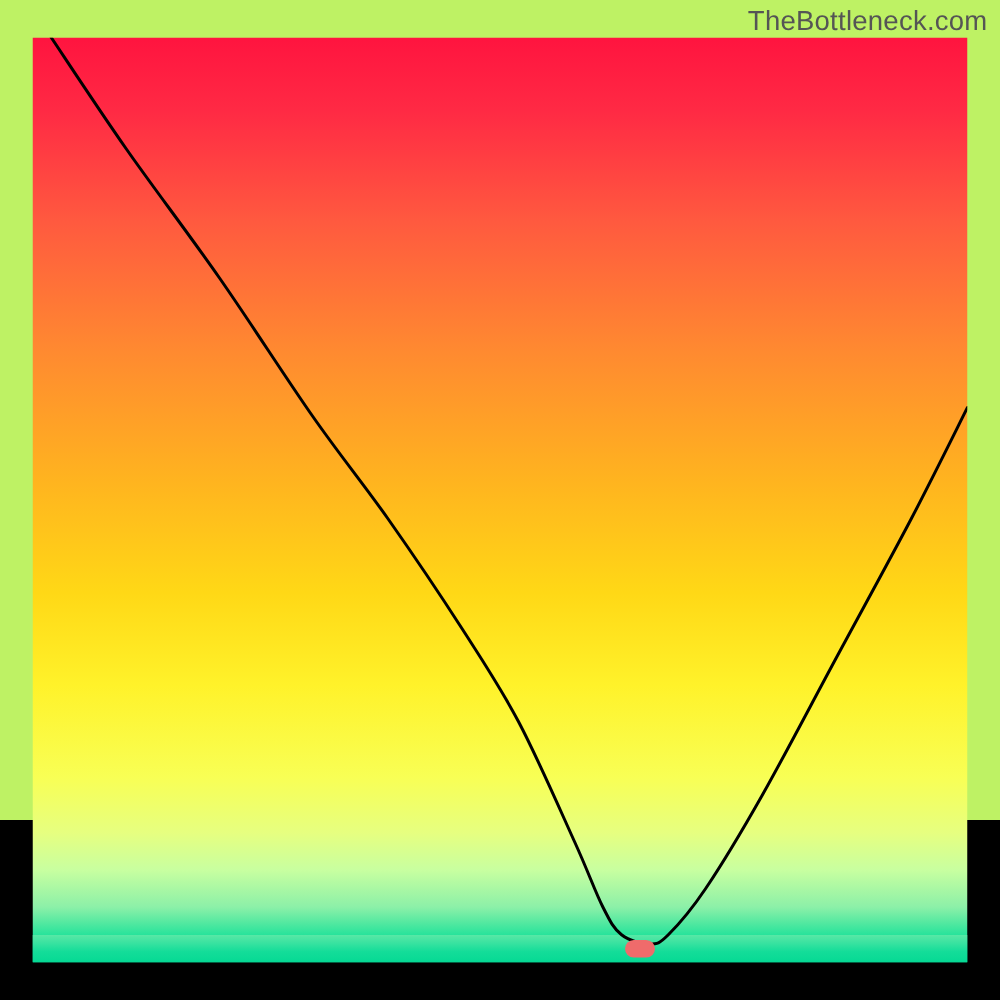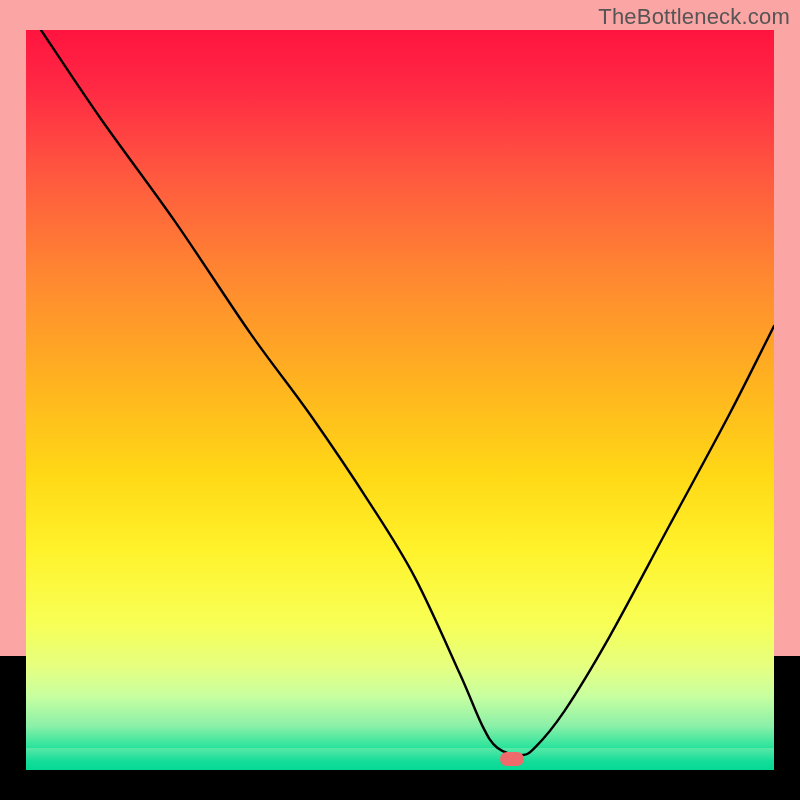--- a/index.html
+++ b/index.html
@@ -8,21 +8,21 @@
     width: 800px;
     height: 800px;
     background: #000;
     overflow: hidden;
     font-family: Arial, Helvetica, sans-serif;
   }
   .frame {
     position: relative;
     width: 800px;
     height: 656px;
-    background: #fca5a5;
+    background: #bef264;
   }
   .watermark {
     position: absolute;
     top: 4px;
     right: 10px;
     color: #555;
     font-size: 22px;
     letter-spacing: 0.2px;
     font-weight: 500;
   }

